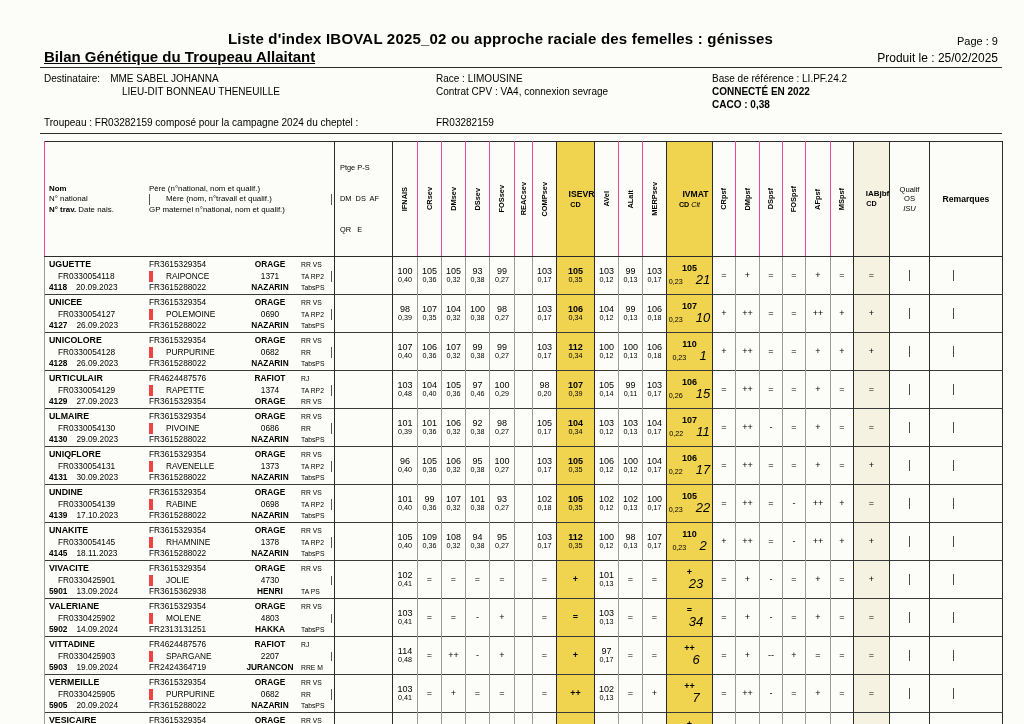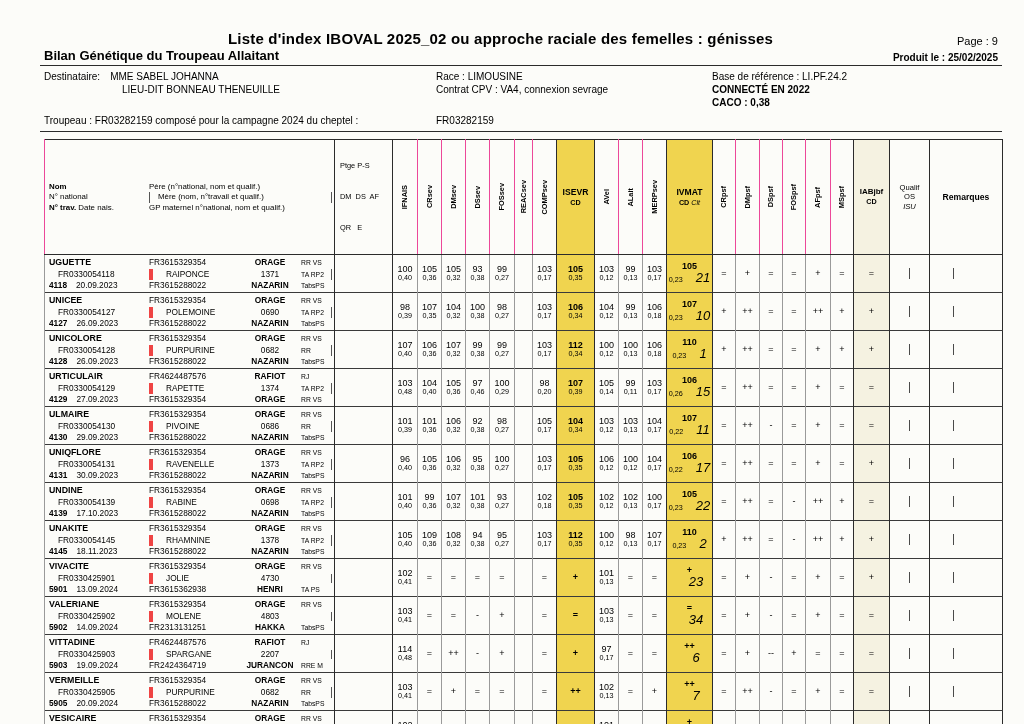--- a/index.html
+++ b/index.html
@@ -5,51 +5,51 @@
   html,body{margin:0;padding:0;background:#d8d8d4;}
   .page{width:1024px;height:724px;background:#fcfcf9;position:relative;overflow:hidden;
         font-family:"Liberation Sans",sans-serif;color:#000000;box-sizing:border-box;}
   .b{font-weight:bold;}
   
   .title-row{display:flex;align-items:flex-end;padding:30px 26px 0 44px;}
   .title{flex:1;text-align:center;font-size:15px;font-weight:bold;letter-spacing:.2px;}
   .page-num{font-size:11px;font-weight:normal;white-space:nowrap;}
   .sub-row{display:flex;justify-content:space-between;align-items:flex-end;
            margin:0 22px 0 40px;padding:1px 4px 2px 4px;border-bottom:1.6px solid #2b2b2b;}
-  .subtitle{font-size:13px;font-weight:bold;}
-  .produced{font-size:10px;font-weight:bold;}
+  .subtitle{font-size:15px;font-weight:bold;text-decoration:underline;}
+  .produced{font-size:12px;font-weight:normal;}
   .info{display:grid;grid-template-columns:392px 276px 1fr;margin:0 22px 0 40px;
         padding:5px 4px 5px 4px;border-bottom:1.6px solid #2b2b2b;font-size:10px;}
   .info .col{display:flex;flex-direction:column;gap:2px;}
   .dest-line{display:flex;gap:10px;}
   .dest-addr{margin-left:78px;}
   .small-line{font-size:10px;margin-top:18px;}
   
   table{border-collapse:collapse;table-layout:fixed;margin:7px 0 0 44px;width:958px;
         border:1.6px solid #2b2b2b;}
   th,td{padding:0;overflow:hidden;}
   thead th{height:52px;border-left:1px solid #ec4899;border-bottom:1.4px solid #2b2b2b;
            vertical-align:middle;font-weight:normal;background:#fcfcf9;}
   tbody td{height:37px;border-top:1px solid #3a3a3a;border-left:1px solid #9a9a9a;}
   .gb{border-left:1.4px solid #2b2b2b !important;}
   .hl{background:var(--hl,#f0d44f);}
   .hlp{background:var(--hlp,#f5f2e1);}
   
   .vh{writing-mode:vertical-rl;transform:rotate(180deg);font-size:7.4px;font-weight:bold;
       line-height:1;margin:0 auto;display:block;text-align:center;}
   .hstack{display:flex;flex-direction:column;align-items:center;justify-content:center;gap:1px;}
-  .hstack .t1{font-size:8.6px;font-weight:bold;}
+  .hstack .t1{font-size:8.6px;font-weight:bold;padding-left:12px;}
   .hstack .t2{font-size:7.2px;font-weight:bold;}
   .hstack .t2 i{font-weight:normal;}
   .qual-h{font-size:7.6px;text-align:center;line-height:1.25;}
   .rem-h{font-size:8.6px;font-weight:bold;text-align:center;}
   
   .idh{display:grid;grid-template-columns:100px 1fr;font-size:7.9px;line-height:1.28;
        padding:3px 2px 2px 4px;text-align:left;}
-  .idh .pl{border-left:1px solid #555;padding-left:8px;border-right:1px solid #555;}
+  .idh .pl{border-left:1px solid #555;padding-left:16px;border-right:1px solid #555;}
   .idg{display:grid;grid-template-columns:100px 92px 58px 1fr;grid-auto-rows:11.4px;
        font-size:8.3px;line-height:11.4px;padding:2px 2px 0 4px;text-align:left;align-items:center;}
   .idg .name{font-size:8.8px;}
   .idg .ind{padding-left:9px;}
   .idg .ctr{text-align:center;}
   .idg .q{font-size:6.8px;padding-left:2px;}
   .idg .dt{margin-left:9px;font-weight:normal;}
   .pipe-l{border-left:4px solid #ef4444;padding-left:13px;}
   .pipe-r{border-right:1px solid #555;min-height:9px;}
   

